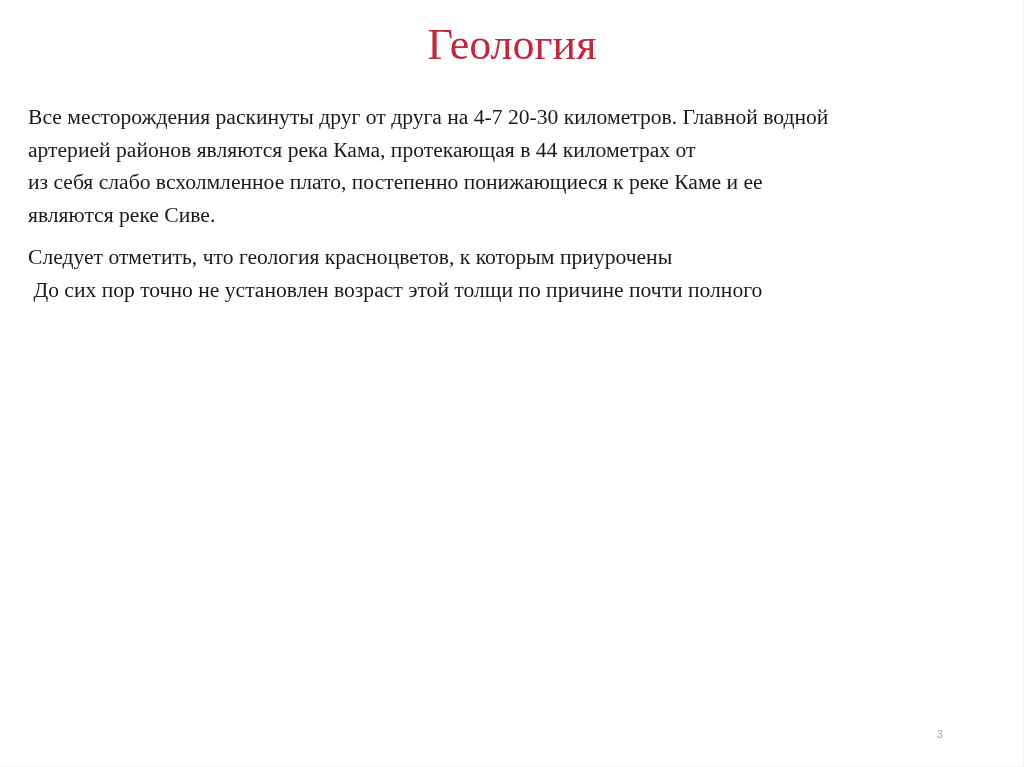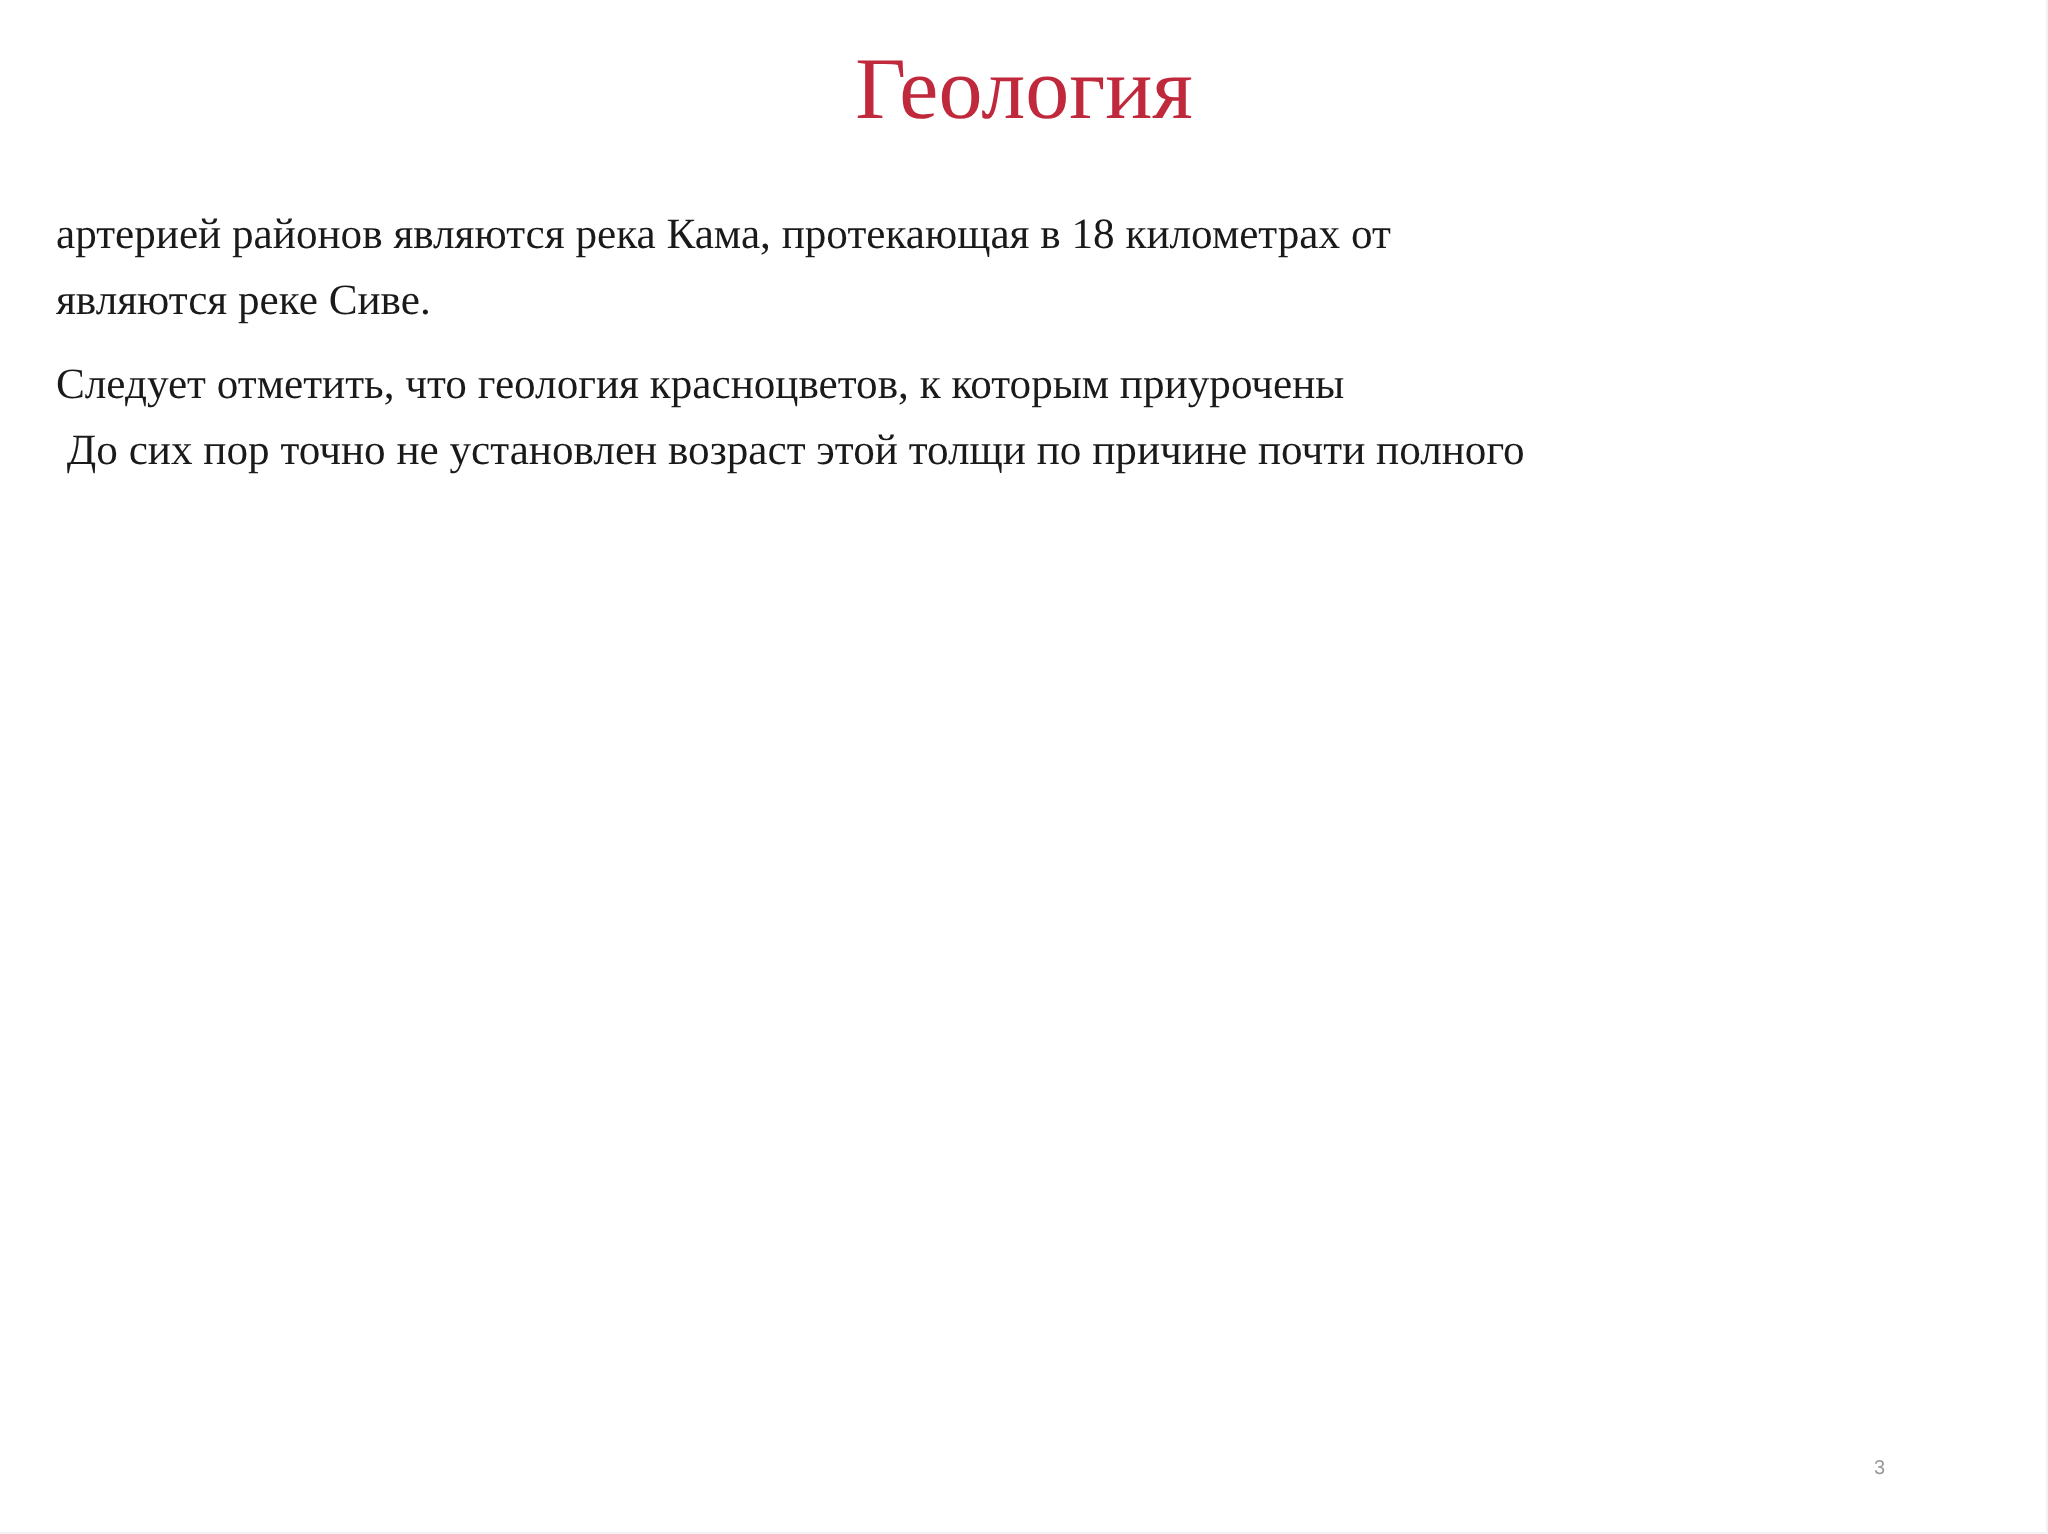--- a/index.html
+++ b/index.html
@@ -61,21 +61,23 @@
     }
   </style>
 </head>
 <body>
 
 <div class="slide">
   <h1 class="title">Геология</h1>
 
   <div class="body">
     <p class="para">
-      <span class="line">артерией районов являются река Кама, протекающая в 18 километрах от</span>
+      <span class="line">Все месторождения раскинуты друг от друга на 4-7 20-30 километров. Главной водной</span>
+      <span class="line">артерией районов являются река Кама, протекающая в 44 километрах от</span>
+      <span class="line">из себя слабо всхолмленное плато, постепенно понижающиеся к реке Каме и ее</span>
       <span class="line">являются реке Сиве.</span>
     </p>
     <p class="para">
       <span class="line">Следует отметить, что геология красноцветов, к которым приурочены</span>
       <span class="line" style="white-space: pre;"> До сих пор точно не установлен возраст этой толщи по причине почти полного</span>
     </p>
   </div>
 
   <div class="page-num">3</div>
 </div>

